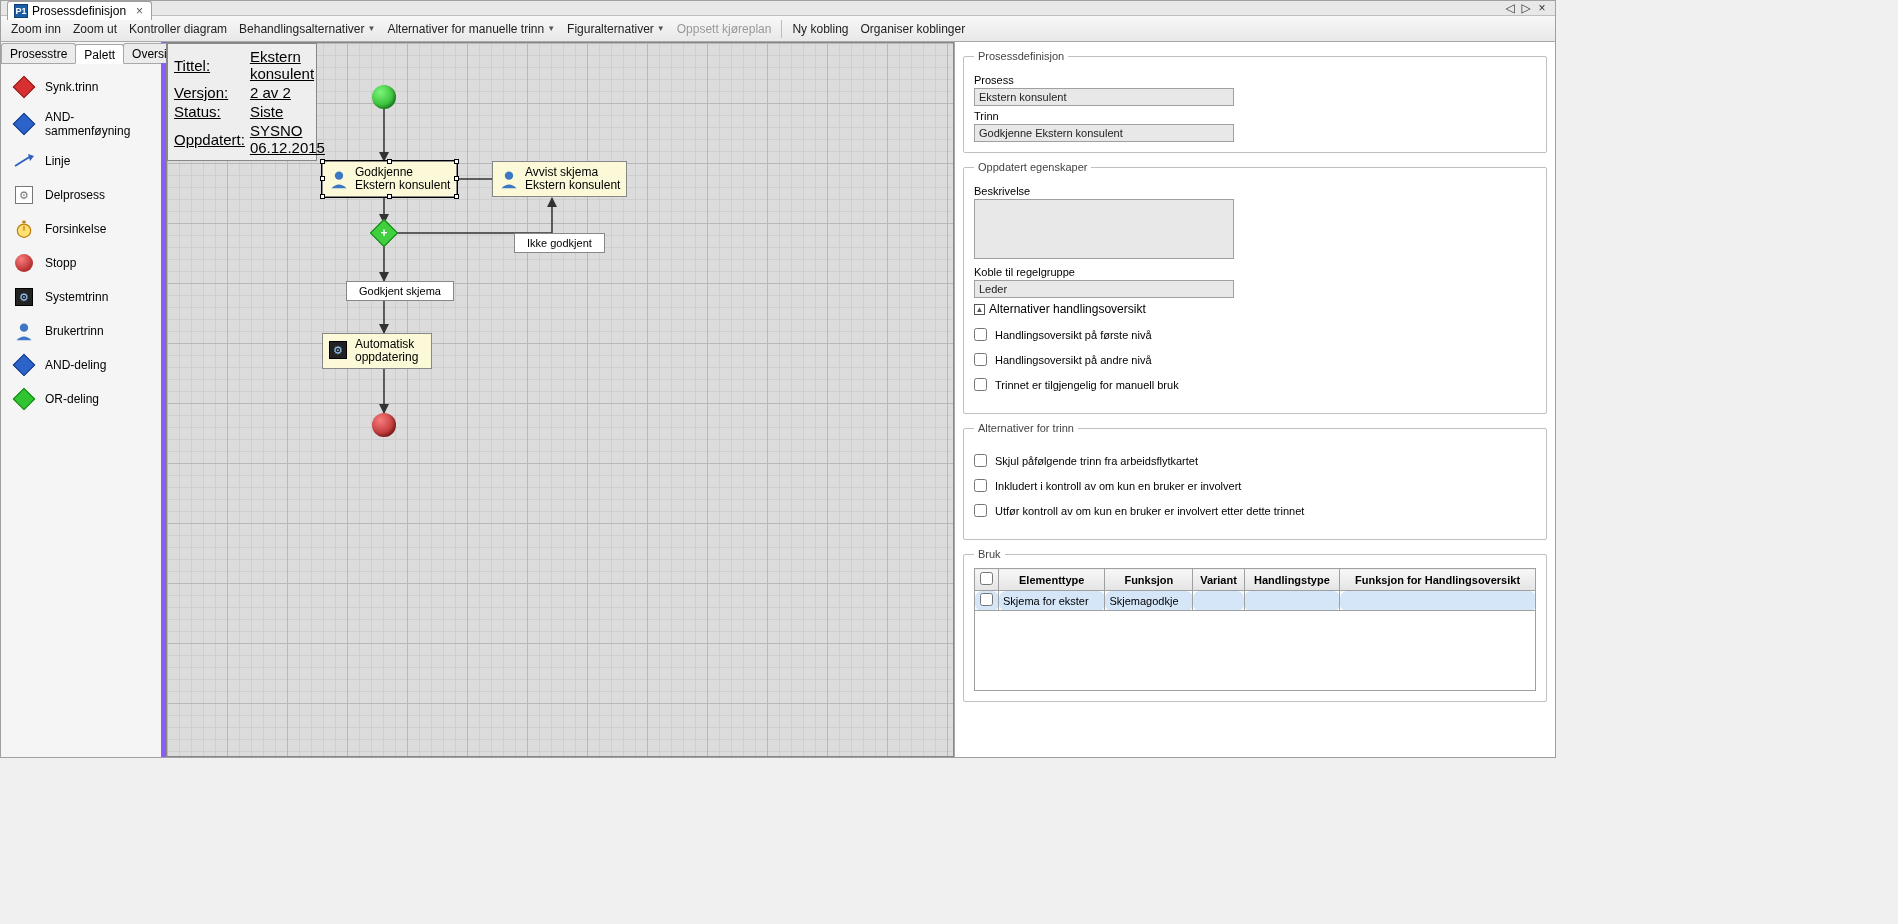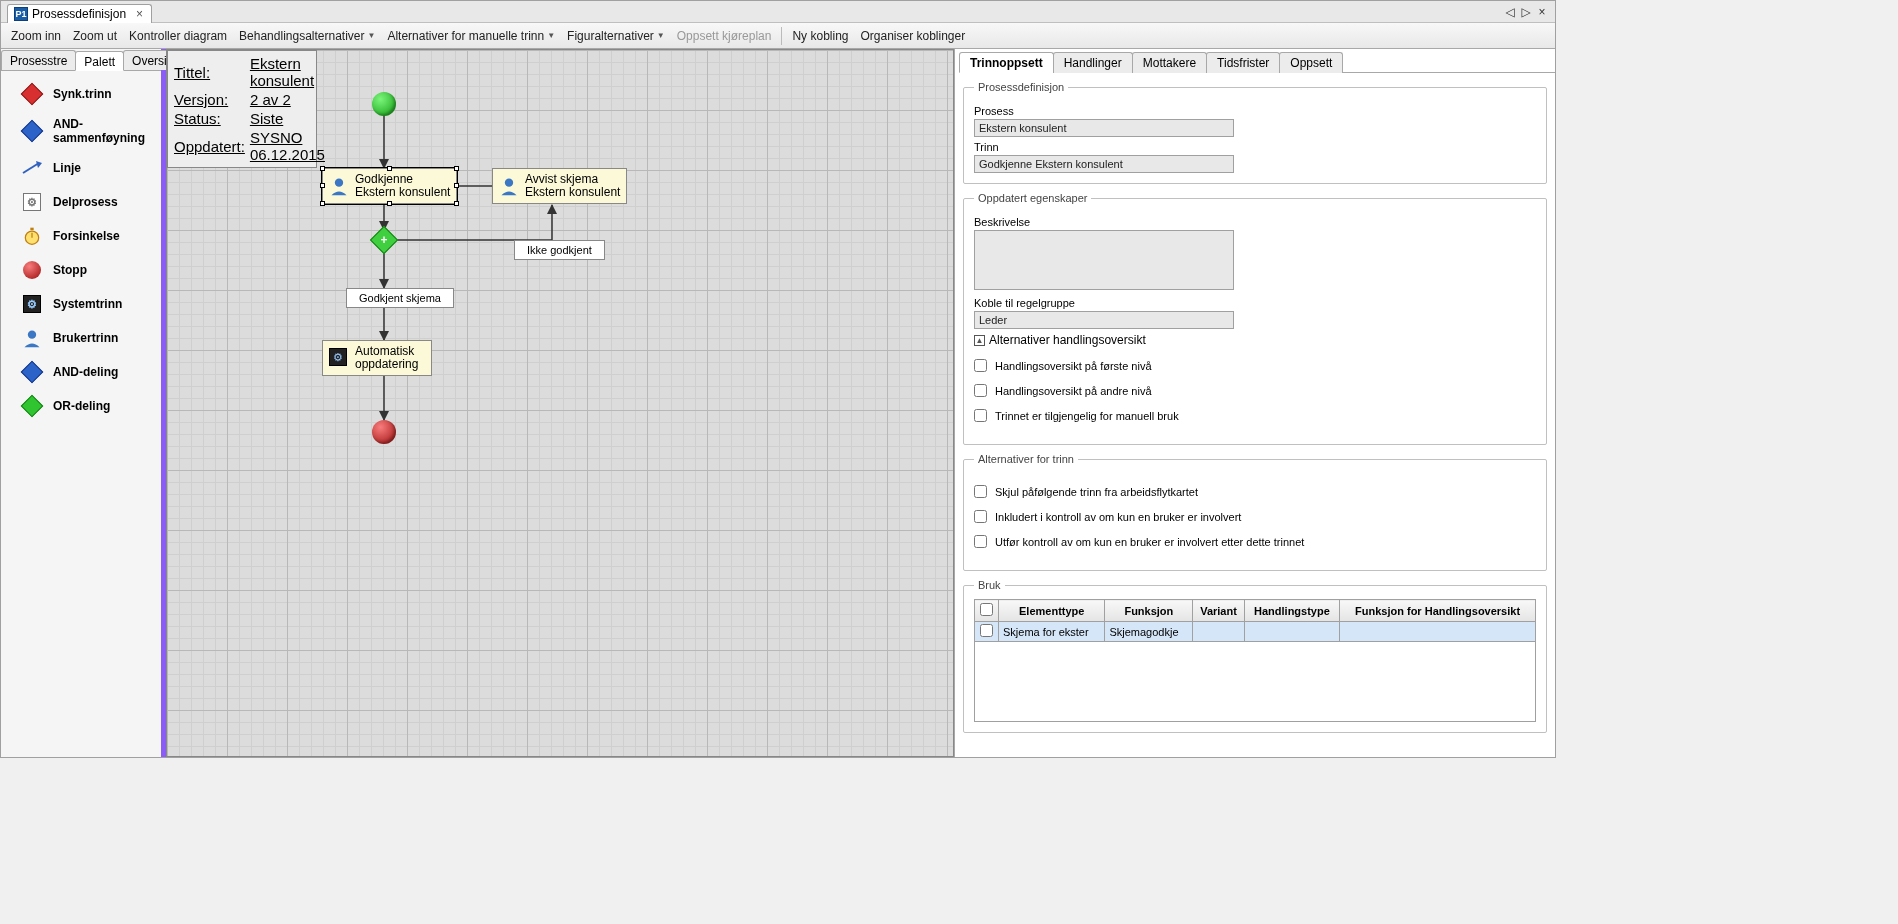--- a/index.html
+++ b/index.html
@@ -1,40 +1,40 @@
 <!DOCTYPE html>
 <html><head>
 <meta charset="utf-8">
 <style>
 * { box-sizing: border-box; margin: 0; padding: 0; font-family: "Segoe UI", Tahoma, sans-serif; font-size: 12px; }
 body { background: #f0f0f0; }
 
 .app { display: flex; flex-direction: column; width: 1556px; height: 758px; border: 1px solid #a0a0a0; background: #f5f5f5;}
 
 
-.title-bar { display: flex; align-items: center; height: 22px; background: #e8e8e8; border-bottom: 1px solid #bfbfbf; position: relative; }
+.title-bar { display: flex; align-items: center; height: 15px; background: #e8e8e8; border-bottom: 1px solid #bfbfbf; position: relative; }
 .title-tab { display: flex; align-items: center; gap: 4px; background: #fff; border: 1px solid #a0a0a0; border-top-left-radius: 3px; border-top-right-radius: 3px; padding: 2px 8px 2px 6px; margin-left: 6px; margin-top: 2px; border-bottom: none; position: relative; top:1px; }
 .title-tab .app-icon { width:14px; height:14px; background:#1a5ea8; color:#fff; font-weight:bold; font-size:9px; display:flex; align-items:center; justify-content:center; border:1px solid #0d3f78;}
 .title-right { margin-left:auto; display:flex; gap:2px; padding-right:6px; }
 .title-right span { width:14px; display:flex; align-items:center; justify-content:center; color:#333; }
 
 
 .toolbar { display:flex; align-items:center; height:26px; border-bottom:1px solid #a8a8a8; background: linear-gradient(#f8f8f8,#e8e8e8); padding: 0 4px; }
 .toolbar-item { padding: 3px 6px; color:#222; display:flex; align-items:center; gap:3px;}
 .toolbar-item.disabled { color:#999; }
 .toolbar-sep { width:1px; height:18px; background:#bbb; margin:0 4px;}
 .dropdown-arrow { font-size:8px; color:#555;}
 
 
 .main { display:flex; flex:1; min-height:0; }
 .left-panel { width:165px; border-right:5px solid #8b5cf6; background:#f5f5f5; display:flex; flex-direction:column;}
 .left-tabs { display:flex; height:22px; border-bottom:1px solid #a8a8a8; }
 .left-tab { padding:3px 8px; border:1px solid #a8a8a8; border-bottom:none; background:#ececec; margin-right:-1px; margin-top:1px; border-top-left-radius:3px; border-top-right-radius:3px;}
 .left-tab.active { background:#fff; border-bottom:1px solid #fff; position:relative; top:1px;}
-.palette { flex:1; padding:6px 12px;font-weight:bold; }
+.palette { flex:1; padding:6px 4px; }
 .palette-item { display:flex; align-items:center; gap:10px; padding:6px 8px; }
 .pal-icon { width:22px; height:22px; display:flex; align-items:center; justify-content:center; flex-shrink:0;}
 
 
 .canvas-wrap { flex:1; border-right:1px solid #a8a8a8; position:relative; background:#dcdcdc; }
 .canvas { position:absolute; inset:0; 
   background-image:
     linear-gradient(to right, #b8b8b8 1px, transparent 1px),
     linear-gradient(to bottom, #b8b8b8 1px, transparent 1px),
     linear-gradient(to right, #cfcfcf 1px, transparent 1px),
@@ -73,21 +73,21 @@
 .textarea { width:260px; height:60px; background:#e8e8e8; border:1px solid #a0a0a0; padding:2px 4px; resize:none;}
 .collapser { display:flex; align-items:center; gap:4px; margin:4px 0 6px;}
 .collapser .sq { width:11px; height:11px; border:1px solid #555; display:flex; align-items:center; justify-content:center; font-size:8px; color:#555; background:#fff;}
 .chk-row { display:flex; align-items:center; gap:8px; margin:12px 0;}
 .chk-row input { width:13px; height:13px;}
 .chk-row label { font-size:11px;}
 
 .grid-table { width:100%; border-collapse:collapse; border:1px solid #a0a0a0;}
 .grid-table th { background:linear-gradient(#f8f8f8,#e4e4e4); border:1px solid #a0a0a0; padding:3px 4px; font-size:11px; font-weight:bold;}
 .grid-table td { border:1px solid #a0a0a0; padding:2px 4px; font-size:11px; height:18px;}
-.grid-table .sel-row td { background:#d5e6f9;}
+.grid-table .sel-row td { background:#d5e6f9;border-radius:7px;}
 .grid-empty { height:80px; border:1px solid #a0a0a0; border-top:none; background:#fff;}
 
 
 .diamond { width:16px; height:16px; transform:rotate(45deg); display:flex; align-items:center; justify-content:center;}
 .diamond.red { background:#d83030; border:1px solid #8c1a1a;}
 .diamond.green { background:#31c431; border:1px solid #158015;}
 .diamond.blue { background:#2b63c8; border:1px solid #16378a;}
 </style>
 </head>
 <body>
@@ -287,27 +287,20 @@
               <span style="width:18px;height:18px;background:#222;border:1px solid #000;display:flex;align-items:center;justify-content:center;color:#9cf;font-size:11px;">⚙</span>
             </span>
           <span class="node-label"><span>Automatisk</span><br><span>oppdatering</span></span>
         </div>
 
         <span class="circle-node stop" style="top:370px;left:205px;"></span>
       </div>
     </div>
 
     <div class="right-panel">
-      <div class="rp-tabs">
-        <div class="rp-tab active">Trinnoppsett</div>
-        <div class="rp-tab">Handlinger</div>
-        <div class="rp-tab">Mottakere</div>
-        <div class="rp-tab">Tidsfrister</div>
-        <div class="rp-tab">Oppsett</div>
-      </div>
       <div class="rp-body">
 
         <fieldset>
           <legend>Prosessdefinisjon</legend>
           <span class="field-label">Prosess</span>
           <div class="ro-input">Ekstern konsulent</div>
           <span class="field-label">Trinn</span>
           <div class="ro-input">Godkjenne Ekstern konsulent</div>
         </fieldset>
 

